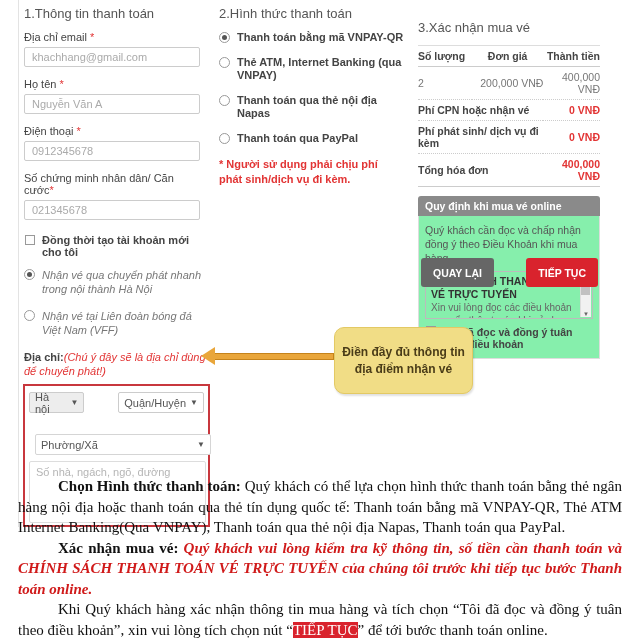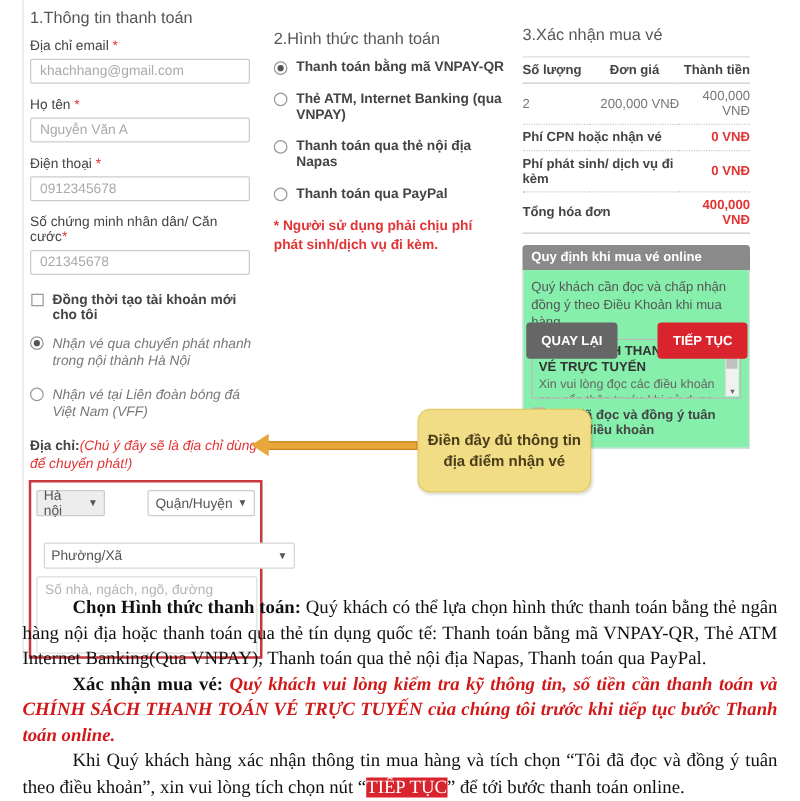--- a/index.html
+++ b/index.html
@@ -1,21 +1,21 @@
 <!DOCTYPE html>
 <html><head>
 <meta charset="utf-8">
 <style>
   * { margin:0; padding:0; box-sizing:border-box; }
   html,body { width:640px; height:641px; background:#fff; font-family:"Liberation Sans", sans-serif; overflow:hidden; }
   .page { position:relative; width:640px; height:641px; background:#fff; }
 
   
   .col1 { position:absolute; left:18px; top:0; width:188px; border-left:1px solid #e3e3e3; padding:6px 0 0 5px; }
-  .col2 { position:absolute; left:219px; top:0; width:192px; padding-top:23px; }
+  .col2 { position:absolute; left:219px; top:0; width:192px; padding-top:6px; }
   .col3 { position:absolute; left:418px; top:0; width:182px; padding-top:20px; }
 
   .sec-title { font-size:13px; color:#555; margin-bottom:10px; }
 
   
   .fgroup { margin-bottom:11px; }
   .flabel { font-size:11px; font-weight:normal; color:#444; margin-bottom:4px; }
   .req { color:#e23434; }
   .tinput { width:176px; height:20px; border:1px solid #ccc; border-radius:2px; padding:2px 7px;
             font-size:11px; color:#555; font-family:"Liberation Sans", sans-serif; }
@@ -37,21 +37,21 @@
   .addr-note { color:#e23434; font-style:italic; }
 
   
   .addrbox { width:187px; height:143px; border:2px solid #c8373d; margin-left:-1px; padding:6px 4px 0 4px; position:relative; }
   .selrow1 { display:flex; justify-content:space-between;gap:22px; }
   .fakesel { height:21px; border:1px solid #ccc; border-radius:2px; font-size:11px; color:#555;
              display:flex; align-items:center; justify-content:space-between; padding:0 5px; background:#fff; }
   .fakesel .caret { font-size:8px; color:#555; margin-left:4px; }
   .sel-city { width:66px; background:#ededed; }
   .sel-district { width:100px;margin-left:12px; }
-  .sel-ward { width:201px; margin:21px 0 0 6px; border-color:#d5d5d5; }
+  .sel-ward { width:176px; margin:21px 0 0 6px; border-color:#d5d5d5; }
   .street { width:177px; height:62px; border:1px solid #ddd; border-radius:2px; margin-top:6px; padding:4px 6px;
             font-size:11px; color:#555; resize:none; font-family:"Liberation Sans", sans-serif; }
   .street::placeholder { color:#b5b5b5; }
 
   
   .payopt { display:flex; align-items:flex-start; margin-bottom:12px; }
   .pm-note { font-size:11px; font-weight:bold; color:#e23434; line-height:15px; margin-top:6px; width:185px; }
 
   
   .sumtable { width:182px; border-collapse:collapse; font-size:10.5px; color:#777; margin-top:1px; }

